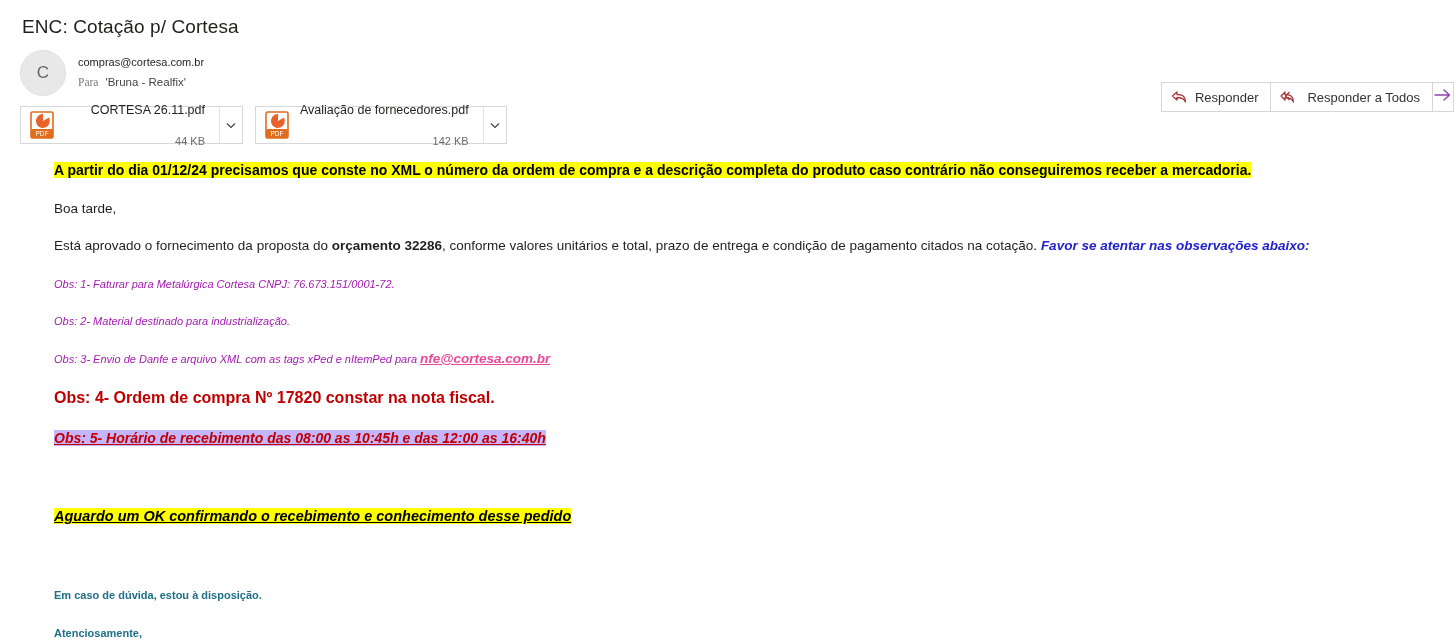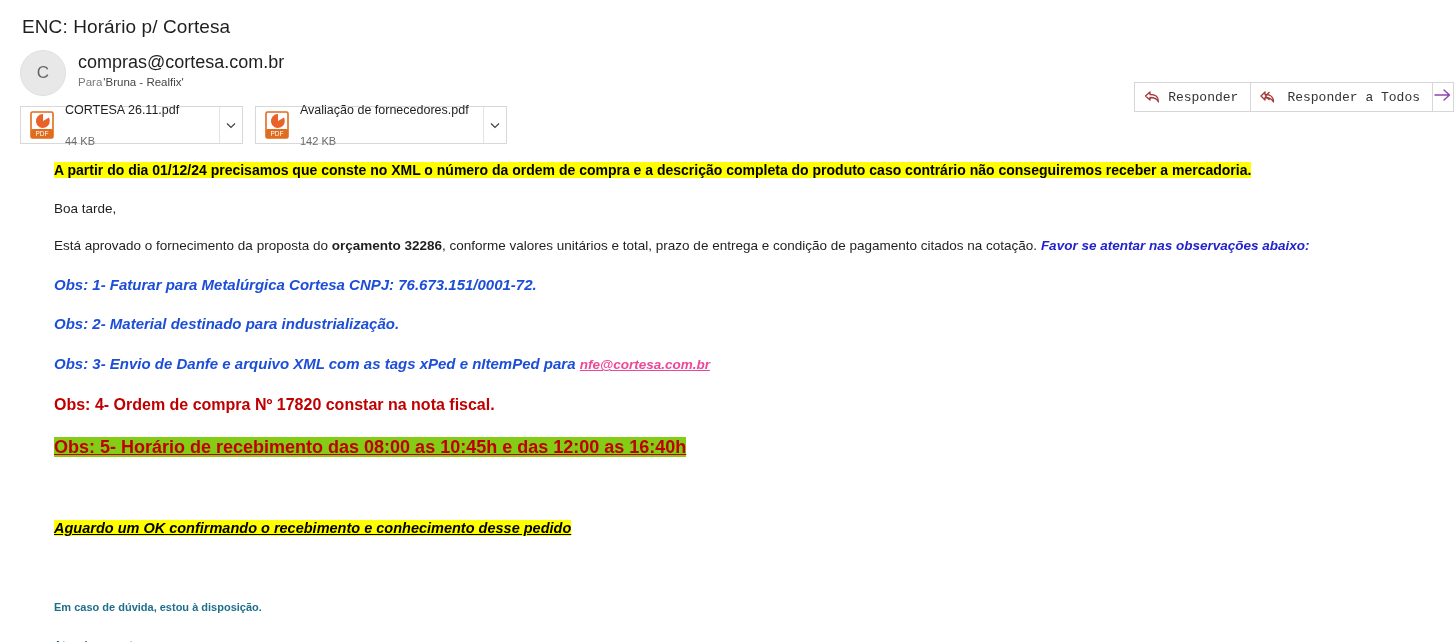--- a/index.html
+++ b/index.html
@@ -43,47 +43,47 @@
     align-items: center;
     justify-content: center;
     flex: 0 0 auto;
     border: 1px solid #e0e0e0;
   }
   .sender-block {
     margin-left: 12px;
     padding-top: 3px;
   }
   .sender-email {
-    font-size: 18px;
+    font-size: 11px;
     color: #201f1e;
     line-height: 18px;
   }
   .recipients {
     font-size: 11.5px;
     color: #666;
     margin-top: 4px;
     line-height: 14px;
   }
   .recipients .to-label {
     color: #7a7a7a;
-    margin-right: 1px;
+    margin-right: 7px;
+    font-family: Liberation Serif, serif;
   }
   .recipients .to-name {
     color: #444;
   }
 
   
   .reply-bar {
     position: absolute;
     right: 0;
     top: 44px;
     display: flex;
     align-items: stretch;
     height: 30px;
-    font-family: Liberation Mono, monospace;
   }
   .reply-btn {
     display: flex;
     align-items: center;
     gap: 7px;
     border: 1px solid #d6d6d6;
     background: #fff;
     padding: 0 12px 0 9px;
     font-size: 13px;
     color: #333;
@@ -114,20 +114,21 @@
     padding: 10px 0 0 20px;
   }
   .attach {
     display: flex;
     align-items: center;
     border: 1px solid #d8d8d8;
     background: #fff;
     height: 38px;
     box-sizing: border-box;
     cursor: pointer;
+    text-align: right;
   }
   .attach .pdf-icon {
     width: 28px;
     height: 28px;
     margin: 0 8px 0 8px;
     flex: 0 0 auto;
     position: relative;
   }
   .attach-text {
     display: flex;
@@ -167,31 +168,32 @@
   }
   .body p { margin: 0 0 18px 0; padding-left: 44px; }
 
   .hl-yellow {
     background: #ffff00;
     font-weight: bold;
     color: #000;
     font-size: 14px;
   }
   .hl-green {
-    background: #84cc16;
+    background: #c4b5fd;
     color: #c00000;
     font-weight: bold;
+    font-style: italic;
     text-decoration: underline;
-    font-size: 18px;
+    font-size: 14px;
   }
   .red-bold-italic {
-    color: #1d4ed8;
-    font-weight: bold;
-    font-style: italic;
-    font-size: 15px;
+    color: #a21caf;
+    font-weight: normal;
+    font-style: italic;
+    font-size: 11px;
   }
   .red-bold {
     color: #c00000;
     font-weight: bold;
     font-size: 16px;
   }
   .blue-italic {
     color: #2222cc;
     font-style: italic;
     font-weight: 600;
@@ -212,21 +214,21 @@
     text-decoration: underline;
     font-size: 14.5px;
   }
   .teal { color: #1f6f8b; font-size: 11px; font-weight: bold; }
   .spacer-lg { height: 40px; }
   .line-row { margin: 0 0 18px 0; }
 </style>
 </head>
 <body>
 
-<div class="subject">ENC: Horário p/ Cortesa</div>
+<div class="subject">ENC: Cotação p/ Cortesa</div>
 
 <div class="header-row">
   <div class="avatar">C</div>
   <div class="sender-block">
     <div class="sender-email">compras@cortesa.com.br</div>
     <div class="recipients">
       <span class="to-label">Para</span><span class="to-name">'Bruna - Realfix'</span>
     </div>
   </div>
 

